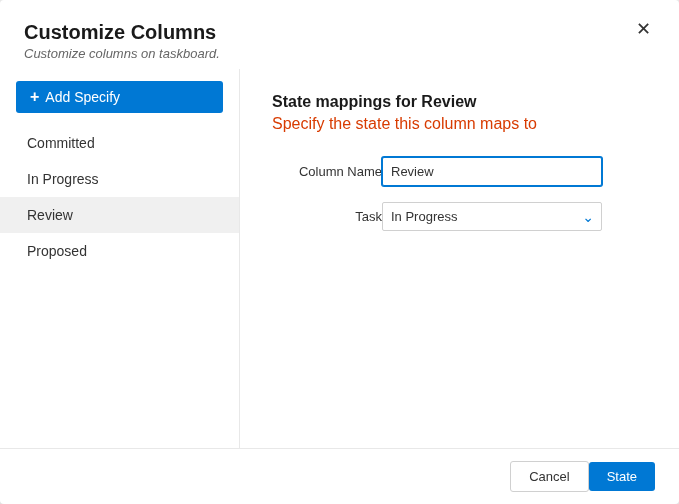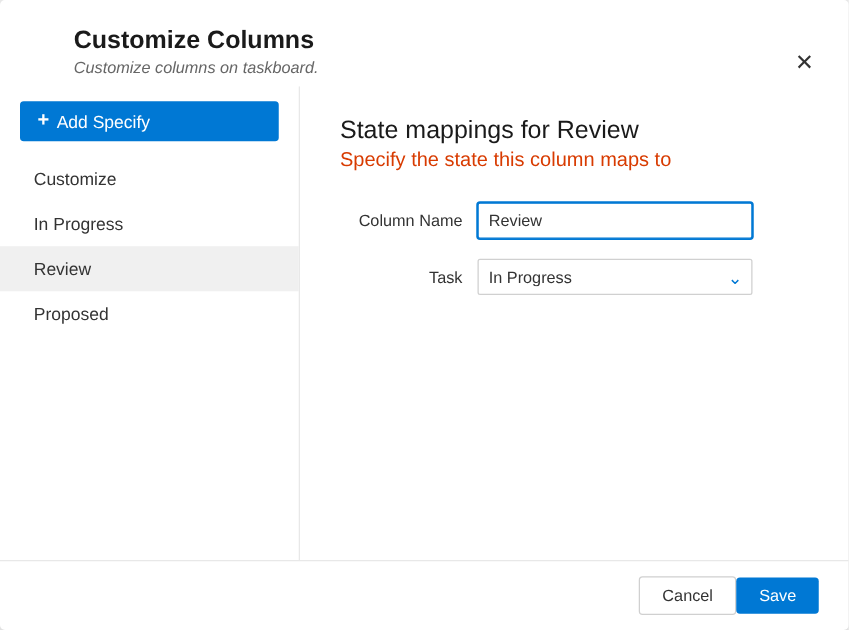--- a/index.html
+++ b/index.html
@@ -19,24 +19,23 @@
       background: #ffffff;
       border-radius: 4px;
       box-shadow: 0 4px 24px rgba(0,0,0,0.18);
       display: flex;
       flex-direction: column;
       overflow: hidden;
     }
 
     .dialog-header {
       display: flex;
-      align-items: flex-end;
+      align-items: flex-start;
       justify-content: space-between;
       padding: 20px 24px 8px 24px;
-      margin-left: 35px;
     }
 
     .dialog-title {
       font-size: 20px;
       font-weight: 600;
       color: #1a1a1a;
       line-height: 1.2;
     }
 
     .dialog-subtitle {
@@ -113,22 +112,22 @@
 
     
     .right-panel {
       flex: 1;
       padding: 24px 32px;
       display: flex;
       flex-direction: column;
     }
 
     .section-title {
-      font-size: 20px;
-      font-weight: 400;
+      font-size: 16px;
+      font-weight: 700;
       color: #1a1a1a;
       margin-bottom: 4px;
     }
 
     .section-subtitle {
       font-size: 16px;
       color: #d83b01;
       margin-bottom: 24px;
     }
 
@@ -136,21 +135,20 @@
       display: flex;
       align-items: center;
       margin-bottom: 16px;
     }
 
     .form-label {
       width: 110px;
       text-align: right;
       font-size: 13px;
       color: #333;
-      padding-right: 12px;
       flex-shrink: 0;
     }
 
     .form-input {
       flex: 1;
       max-width: 220px;
       border: 1px solid #0078d4;
       border-radius: 2px;
       padding: 6px 8px;
       font-size: 13px;
@@ -235,21 +233,21 @@
 
   <div class="dialog-body">
 
     <div class="left-panel">
       <button class="add-column-btn">
         <span class="add-icon">+</span>
         <span>Add Specify</span>
       </button>
       <div class="column-list">
         <div class="column-item">
-          <span>Customize</span>
+          <span>Committed</span>
         </div>
         <div class="column-item">
           <span>In Progress</span>
         </div>
         <div class="column-item active">
           <span>Review</span>
         </div>
         <div class="column-item">
           <span>Proposed</span>
         </div>
@@ -276,16 +274,16 @@
           </select>
           <span class="select-chevron">⌄</span>
         </div>
       </div>
     </div>
 
   </div>
 
   <div class="dialog-footer">
     <button class="btn-cancel">Cancel</button>
-    <button class="btn-save">Save</button>
+    <button class="btn-save">State</button>
   </div>
 
 </div>
 
 </body></html>

